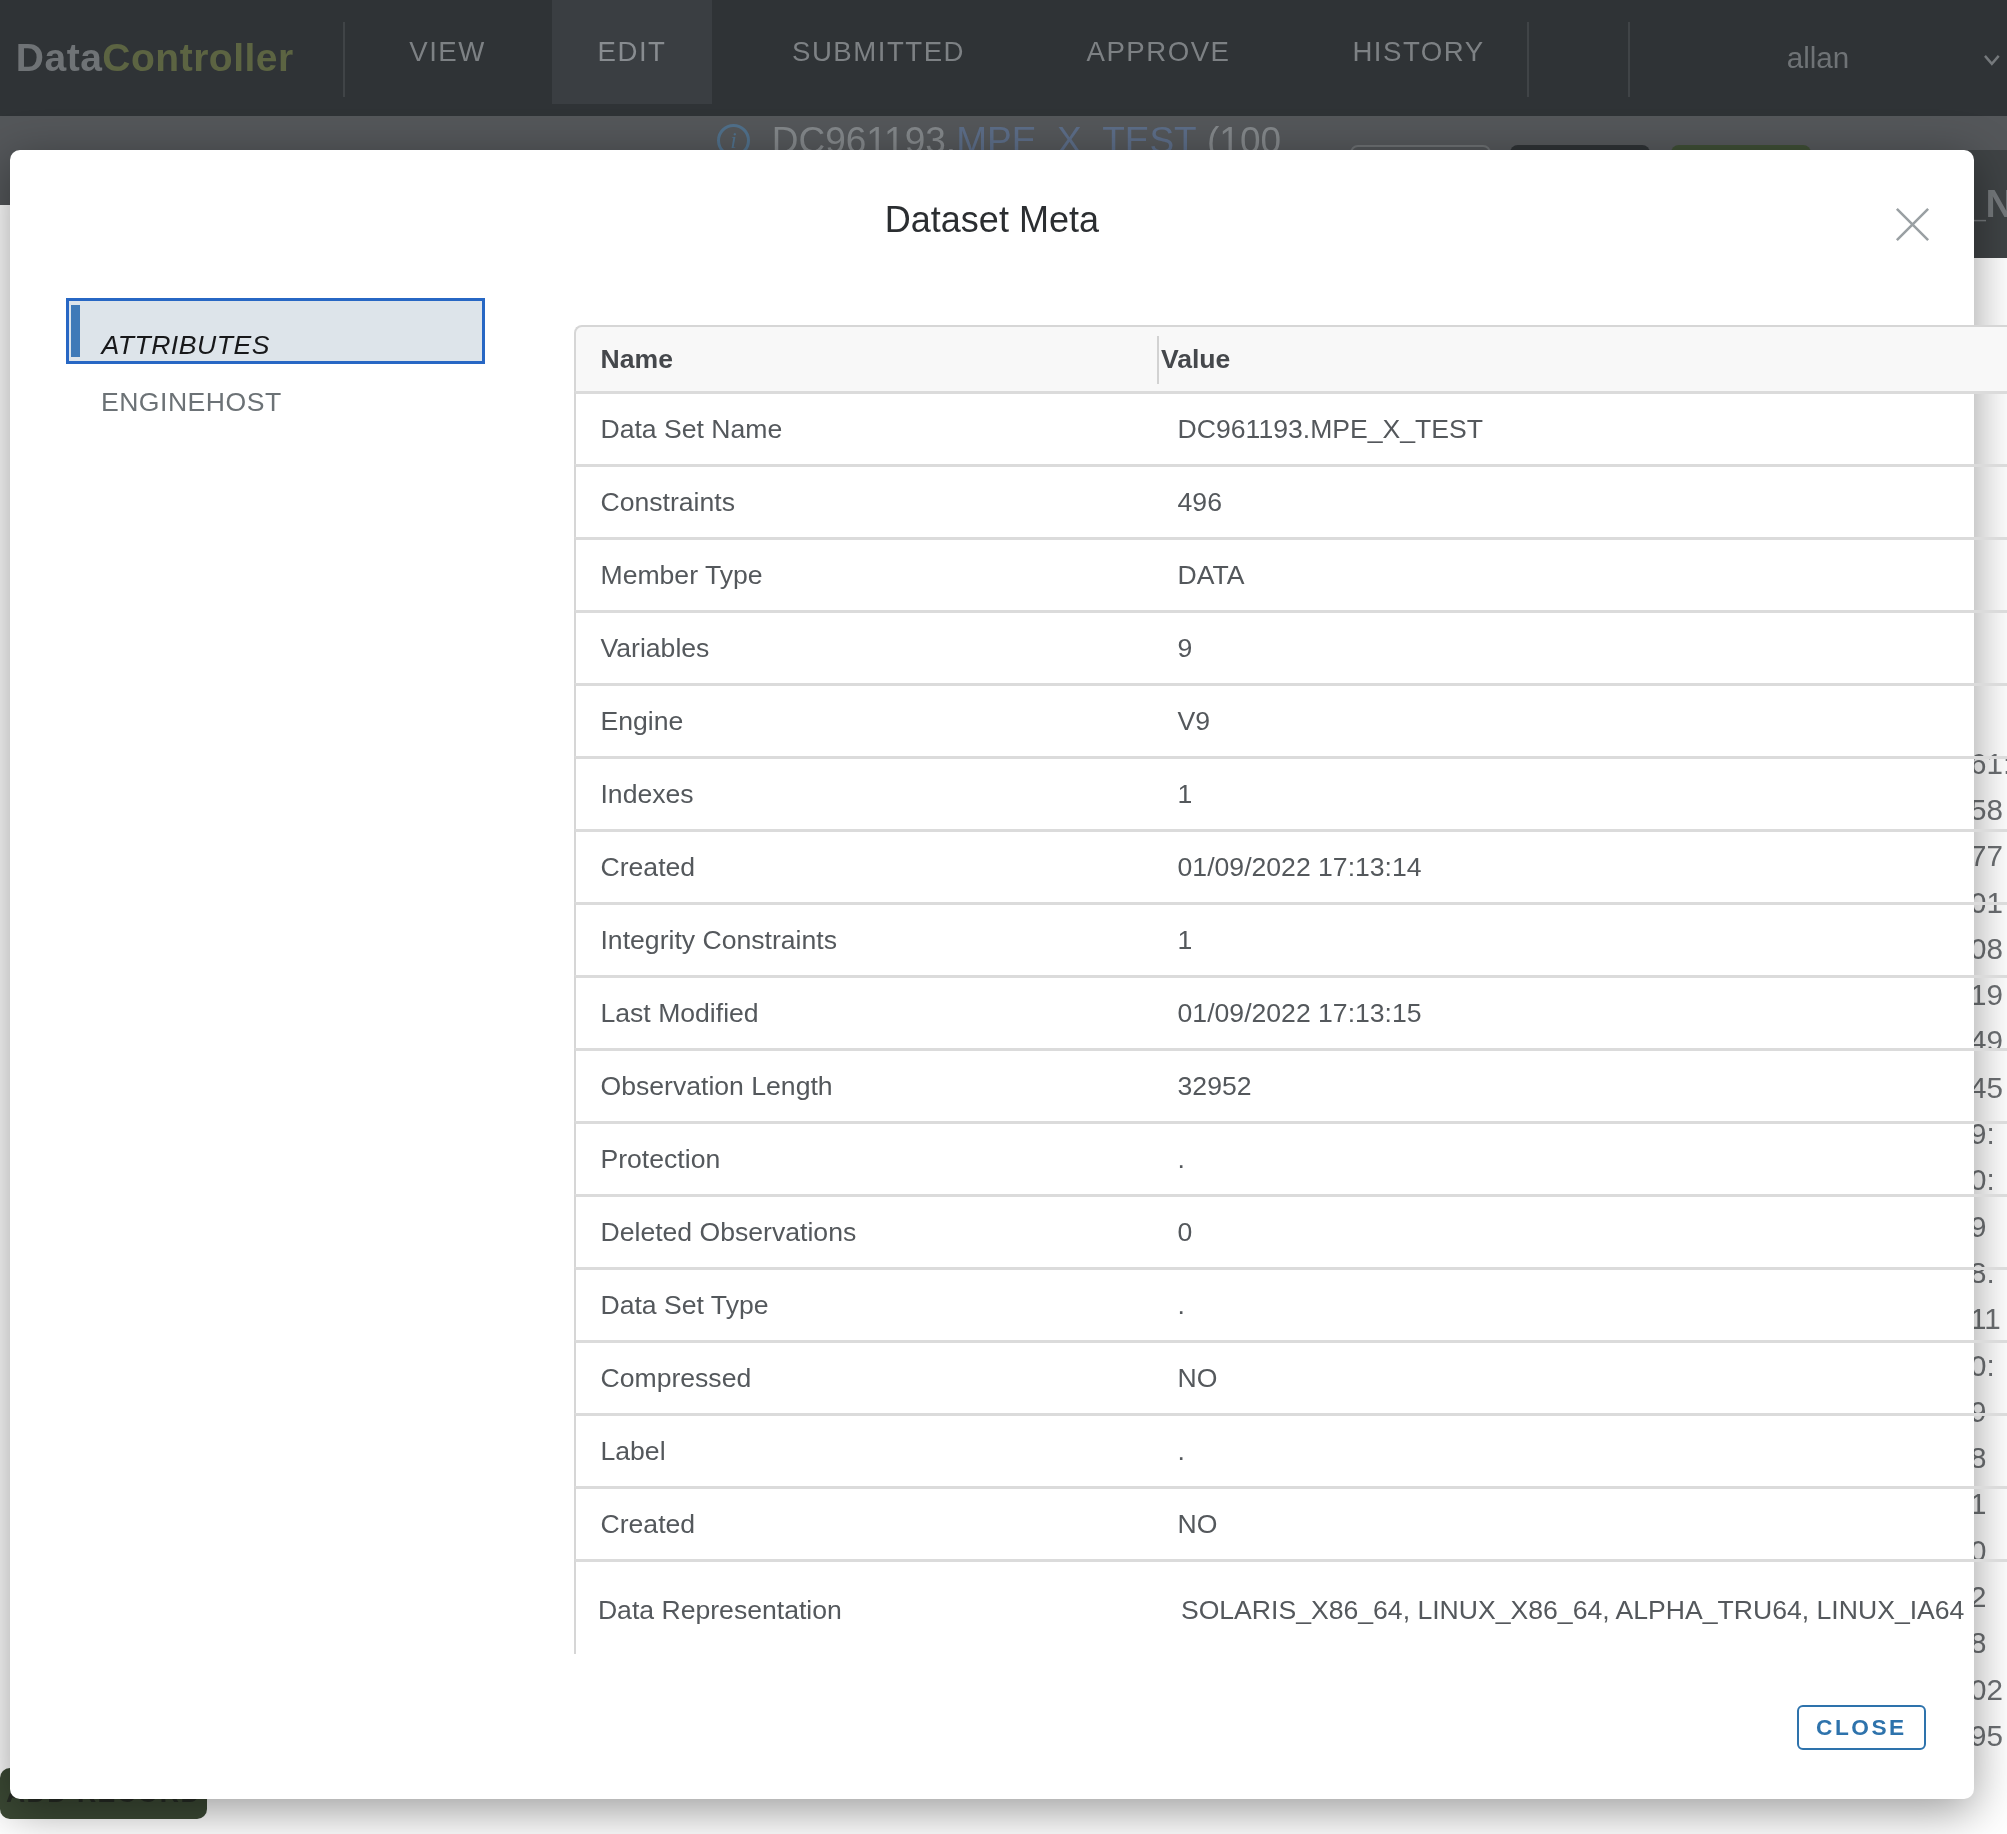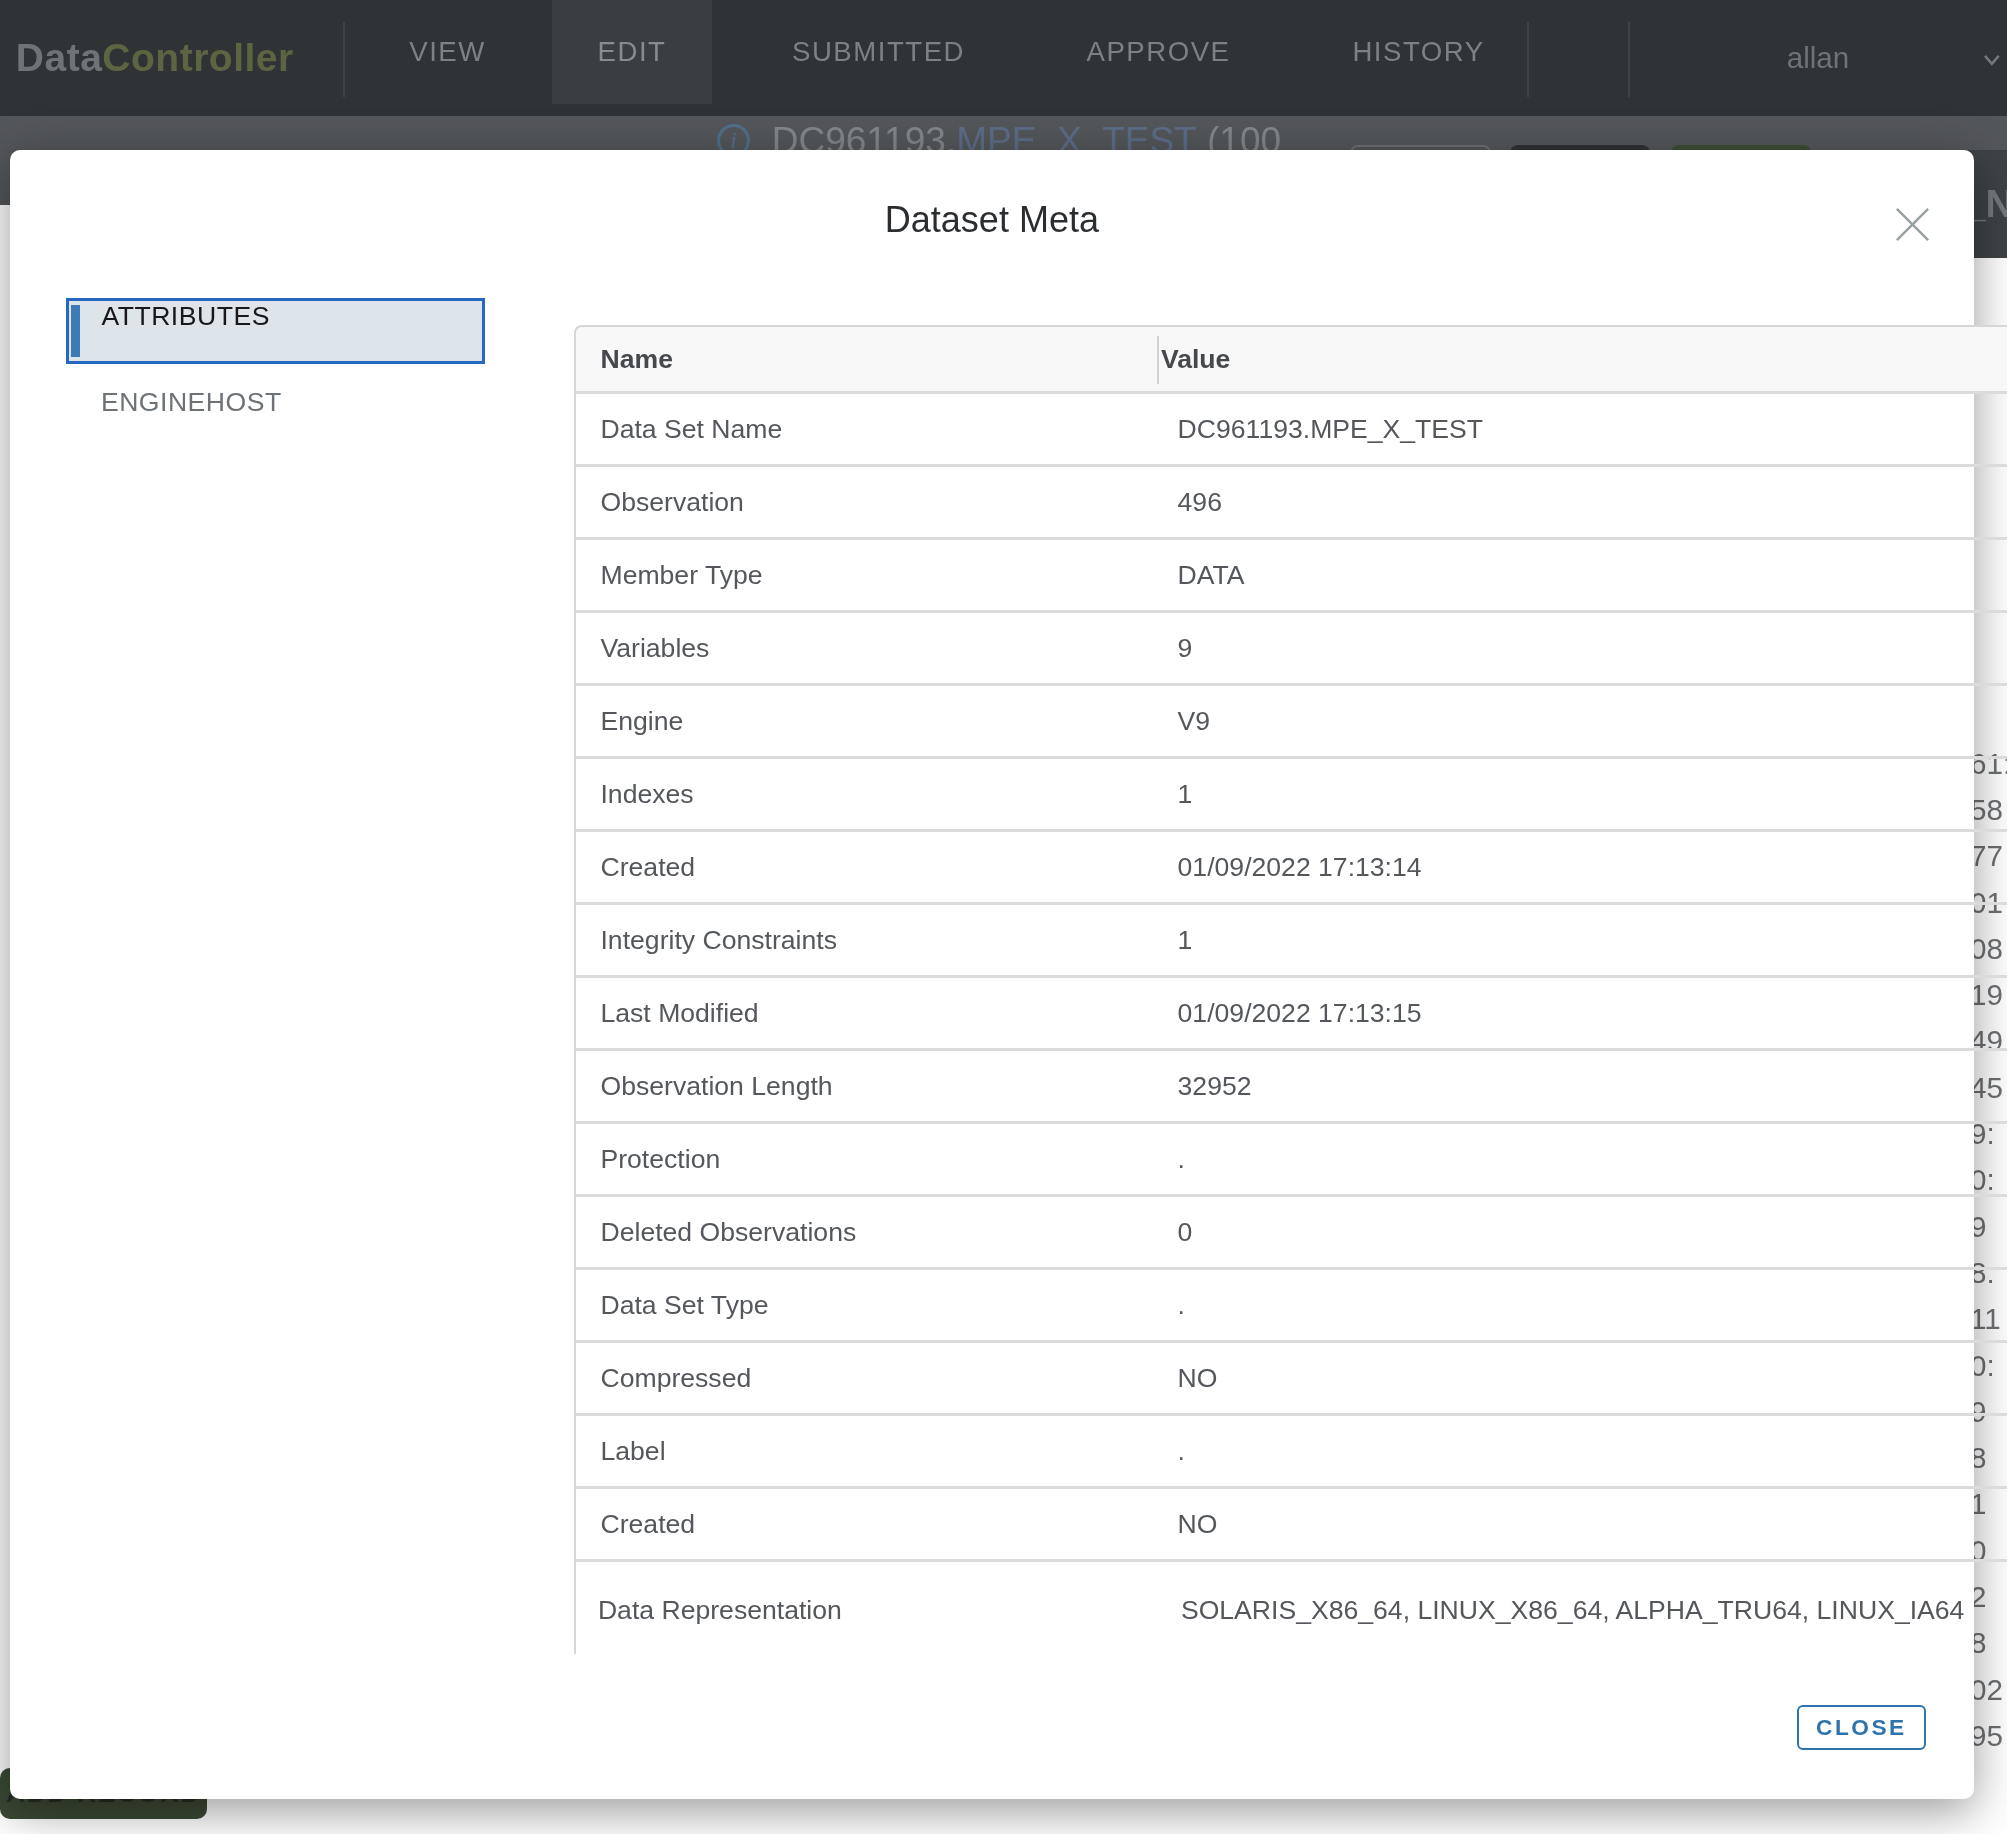--- a/index.html
+++ b/index.html
@@ -49,22 +49,22 @@
 
   
   .modal { position:absolute; left:9.9px; top:150px; width:1964px; height:1649px; background:#ffffff;
            border-radius:9.9px; box-shadow:0 11.8px 47px rgba(0,0,0,0.4); }
   .modal-title { position:absolute; left:0; top:49px; width:100%; text-align:center;
                  font-size:36px; color:#2b2e31; }
   .modal-close { position:absolute; right:40px; top:53px; width:43px; height:43px; cursor:pointer;
                  background:none; border:none; padding:0; }
 
   .side-active { position:absolute; left:56px; top:148px; width:419px; height:66px;
-                 background:#dde4ea; border:3px solid #2767c4; display:flex; align-items:flex-start;
-                 cursor:pointer; }
+                 background:#dde4ea; border:3px solid #2767c4; display:flex; align-items:flex-end;
+                 cursor:pointer;font-style:italic; }
   .side-active .bar { position:absolute; left:2px; top:3.9px; bottom:3.9px; width:8.9px; background:#3f7ab8; }
   .side-active .lbl { margin-left:32.5px; font-size:26.6px; color:#17181a; letter-spacing:0.5px; }
   .side-item { position:absolute; left:56px; top:230px; width:419px; height:45px; display:flex;
                align-items:center; cursor:pointer; }
   .side-item .lbl { margin-left:35px; font-size:26.6px; color:#6c7276; letter-spacing:0.5px; }
 
   .tbl-wrap { position:absolute; left:564px; top:175px; width:1529px; height:1340px; overflow:hidden; }
   table.meta { width:100%; border-collapse:separate; border-spacing:0; table-layout:fixed; }
   table.meta thead th { height:66px; background:#f8f8f8; font-size:26.6px; font-weight:bold; color:#45484c;
                         text-align:left; vertical-align:middle; position:relative;
@@ -184,21 +184,21 @@
             <th>Value</th>
           </tr>
         </thead>
         <tbody id="meta-tbody">
   <tr>
     <td>Data Set Name</td>
     <td>DC961193.MPE_X_TEST</td>
   </tr>
 
   <tr>
-    <td>Observation</td>
+    <td>Constraints</td>
     <td>496</td>
   </tr>
 
   <tr>
     <td>Member Type</td>
     <td>DATA</td>
   </tr>
 
   <tr>
     <td>Variables</td>

